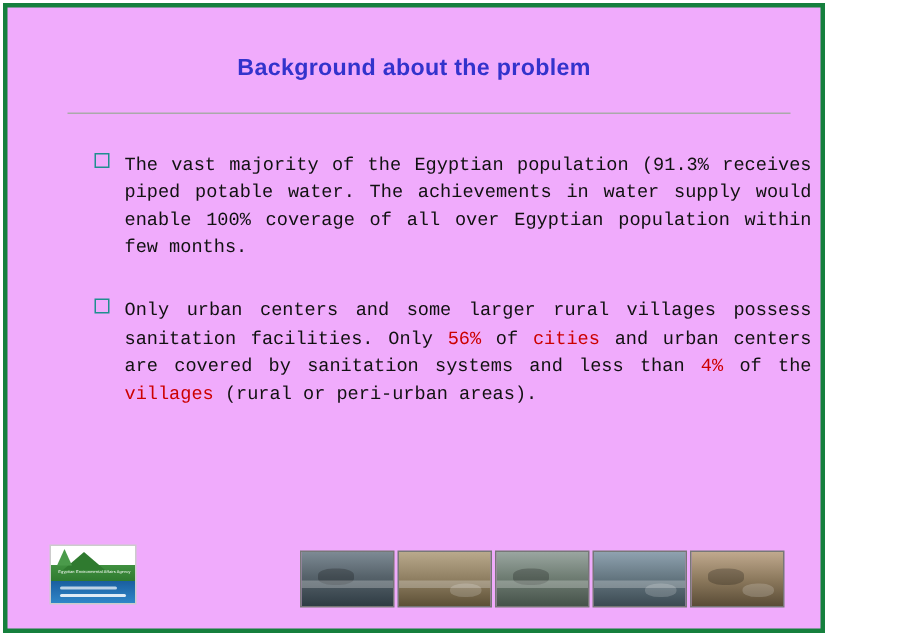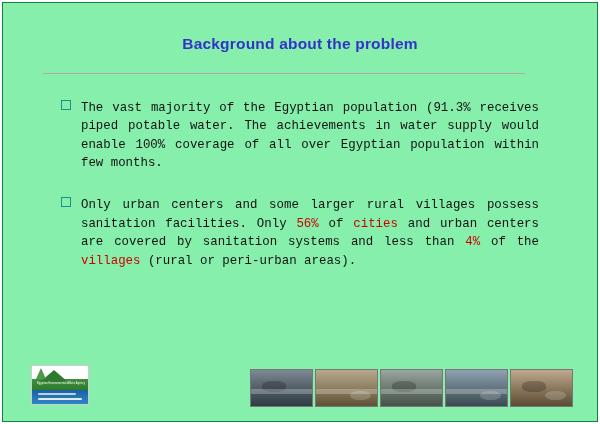--- a/index.html
+++ b/index.html
@@ -8,25 +8,25 @@
     background: #ffffff;
   }
   body {
     width: 600px;
     height: 424px;
     font-family: "Liberation Sans", sans-serif;
     overflow: hidden;
   }
   .slide {
     position: relative;
-    width: 596px;
+    width: 548px;
     height: 420px;
     margin: 2px;
-    border: 1px solid #15803d;
-    background: #86efac;
+    border: 3px solid #15803d;
+    background: #f0abfc;
     box-sizing: border-box;
     overflow: hidden;
   }
   .title {
     position: absolute;
     top: 32px;
     left: 0;
     width: 100%;
     text-align: center;
     font-size: 15.5px;

